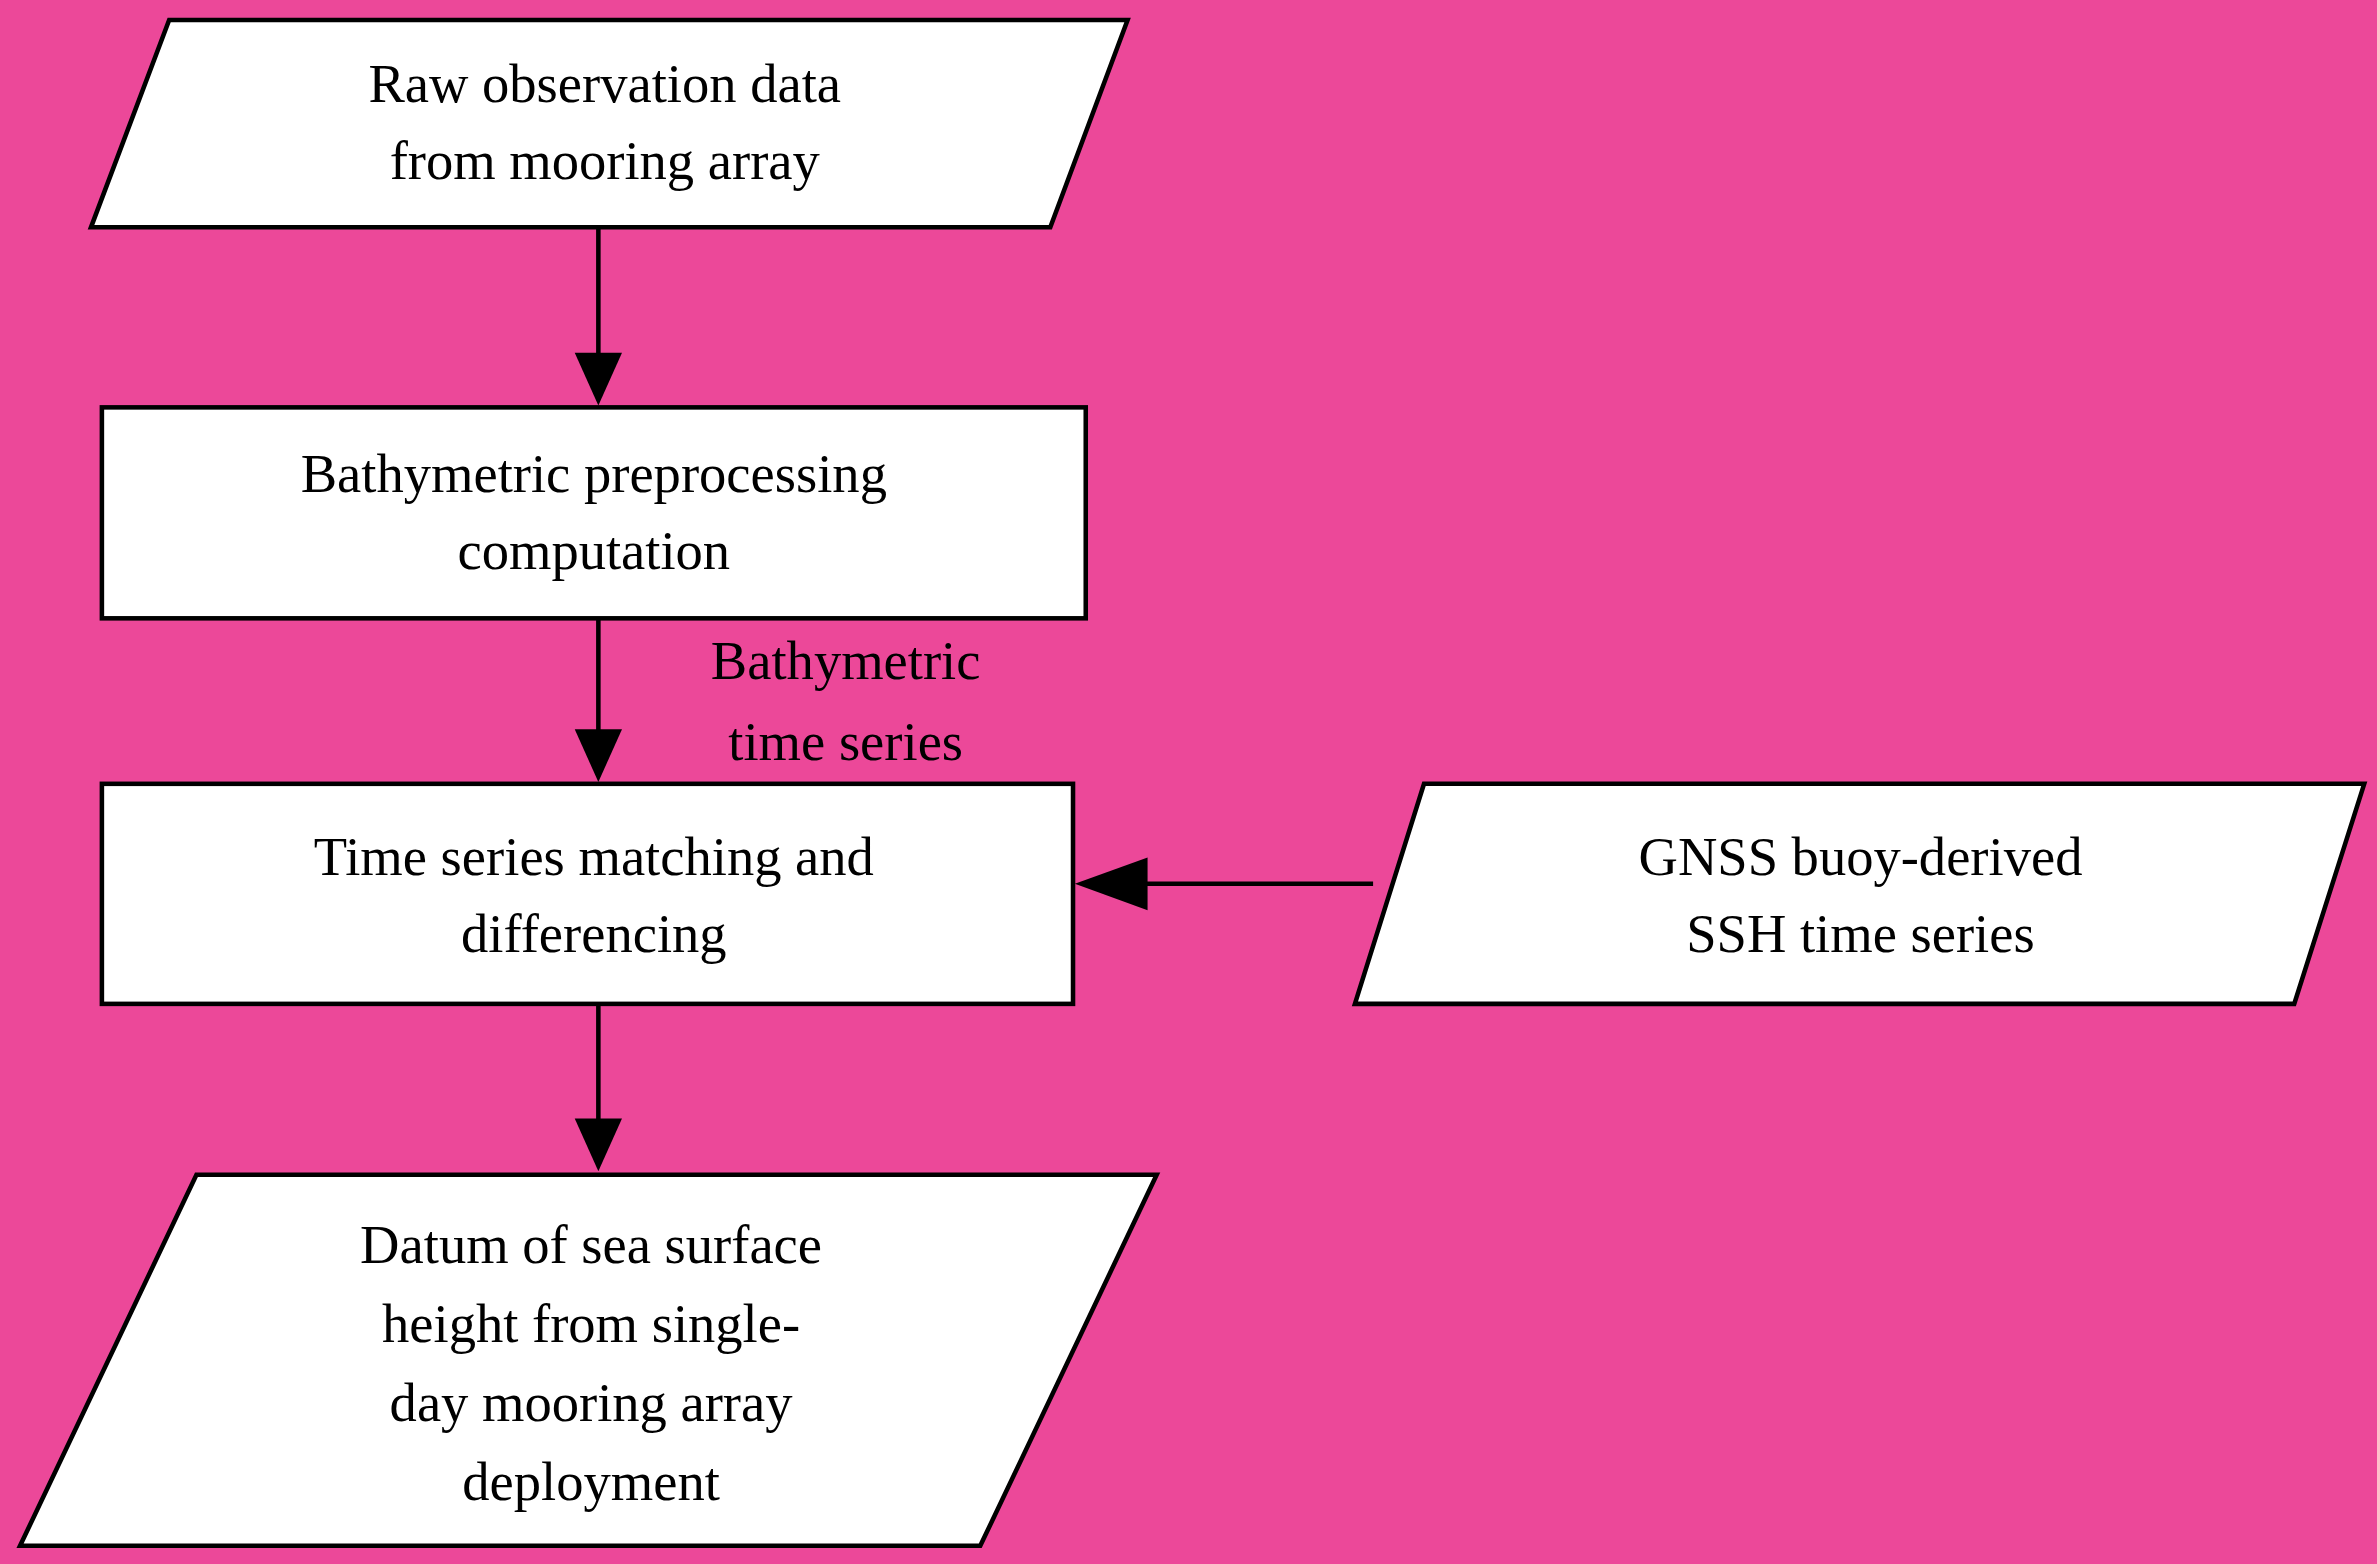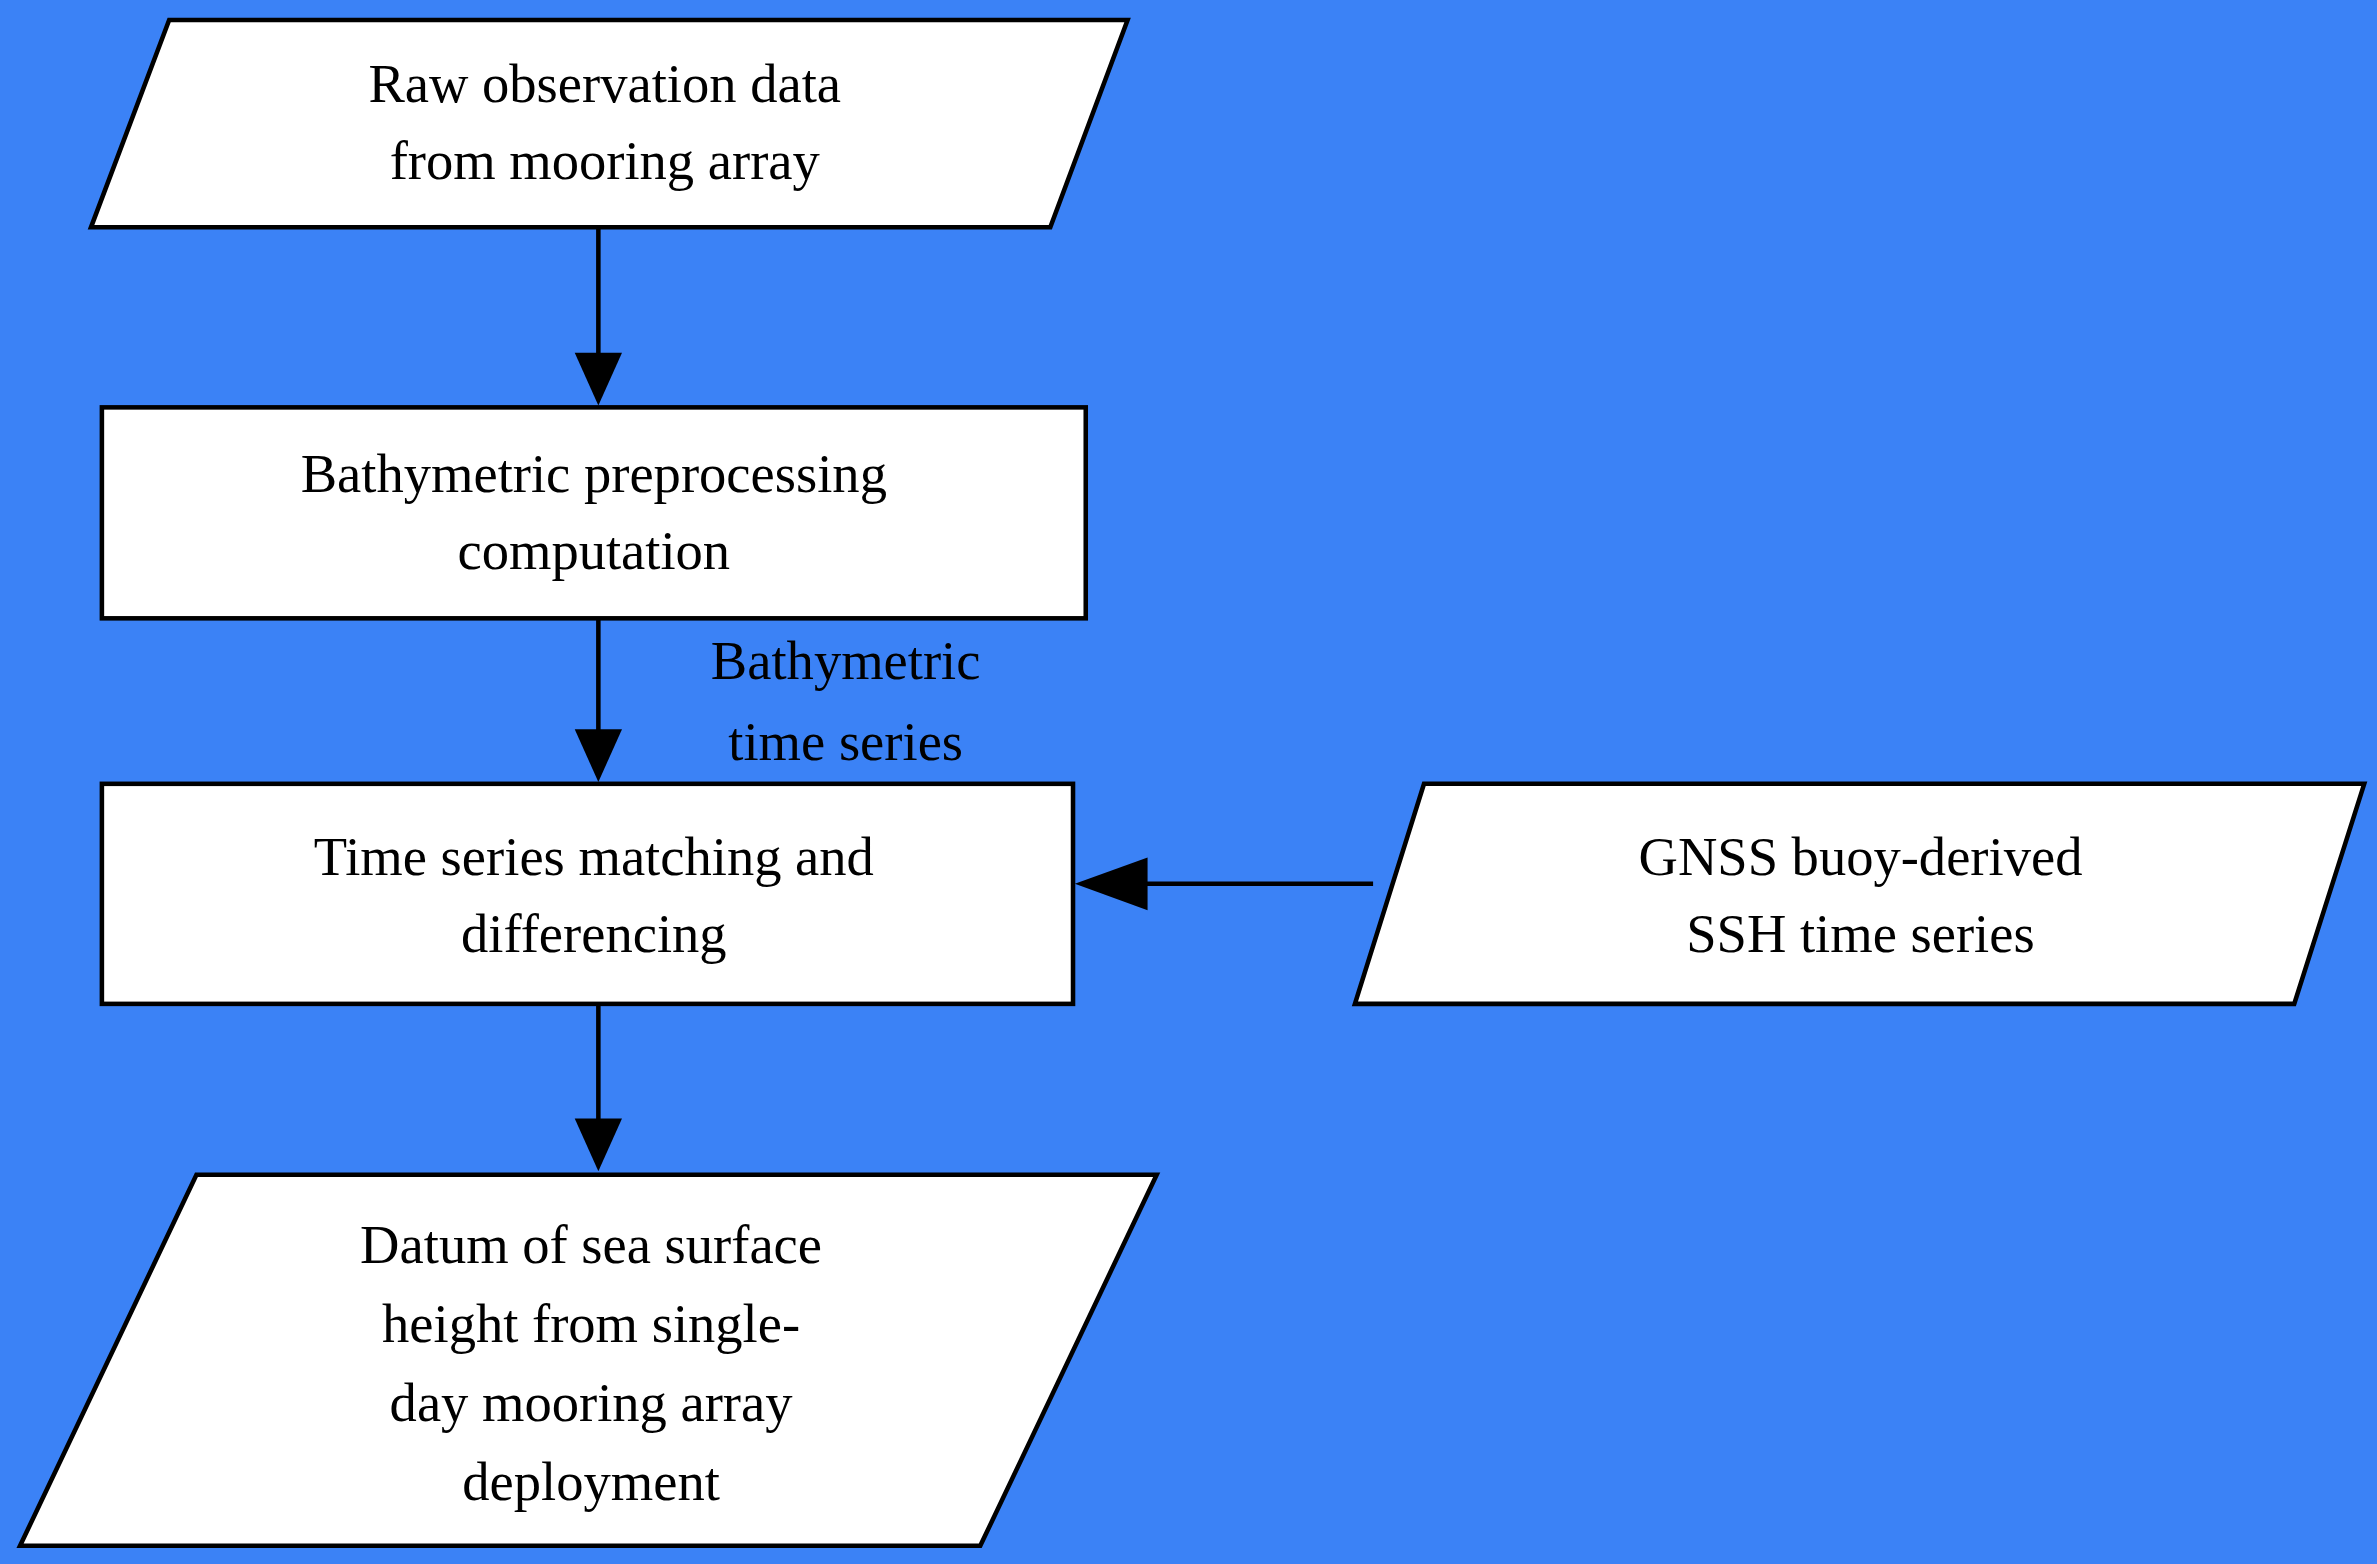--- a/index.html
+++ b/index.html
@@ -7,21 +7,21 @@
     padding: 0;
     background: #ffffff;
   }
   body {
     font-family: "Liberation Serif", "DejaVu Serif", serif;
   }
   #flowchart-root {
     position: relative;
     width: 2377px;
     height: 1564px;
-    background: #3b82f6;
+    background: #ec4899;
     overflow: hidden;
   }
   #flow-svg {
     display: block;
     width: 2377px;
     height: 1564px;
   }
   .shape-outline {
     fill: #ffffff;
     stroke: #000000;

